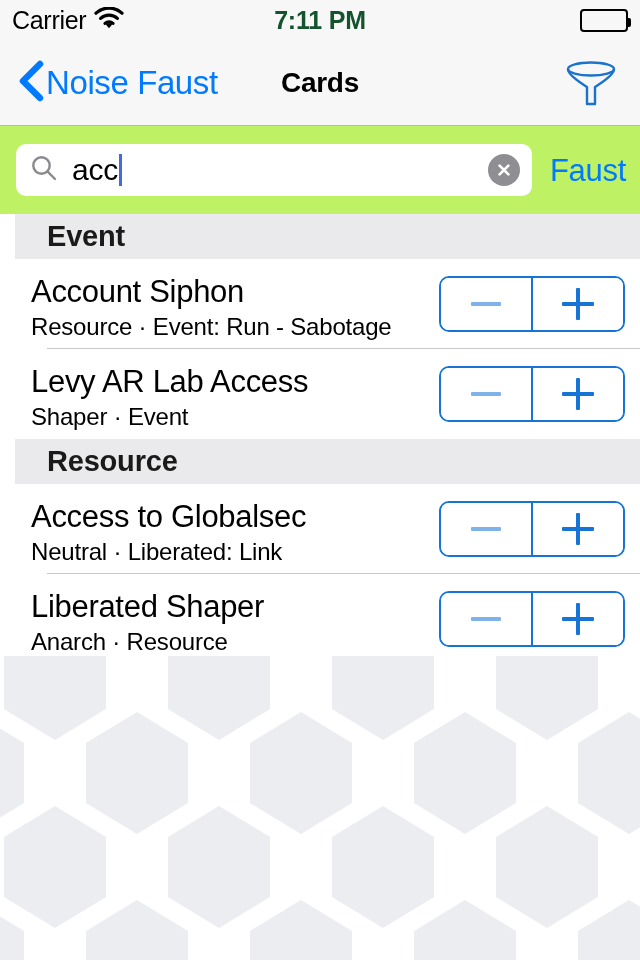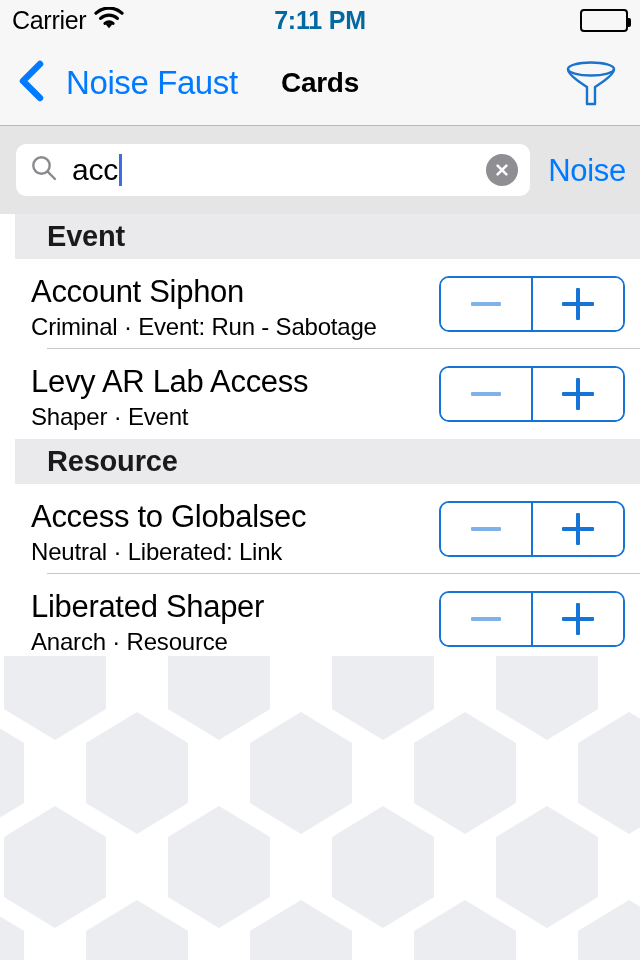--- a/index.html
+++ b/index.html
@@ -47,21 +47,21 @@
     color: #000;
     letter-spacing: -0.3px;
     line-height: 1;
   }
   .wifi-icon { display: block; }
   .status-center {
     flex: 1 1 auto;
     text-align: center;
     font-size: 25px;
     font-weight: bold;
-    color: #0369a1;
+    color: #14532d;
     letter-spacing: -0.2px;
     line-height: 1;
   }
   .status-right {
     flex: 0 0 auto;
     width: 200px;
     display: flex;
     justify-content: flex-end;
     align-items: center;
   }
@@ -99,21 +99,21 @@
     border-bottom: 1px solid #B8B8BC;
     box-sizing: border-box;
     display: flex;
     align-items: center;
   }
   .nav-back {
     display: flex;
     align-items: center;
     margin-left: 16px;
     cursor: pointer;
-    gap: 20px;
+    gap: 0;
   }
   .chevron-left {
     display: block;
     flex: 0 0 auto;
   }
   .nav-back-label {
     font-size: 33px;
     color: #007AFF;
     letter-spacing: -0.4px;
     line-height: 1;
@@ -135,21 +135,21 @@
     top: 20px;
     cursor: pointer;
   }
 
   
   .search-bar {
     position: absolute;
     left: 0; top: 126px;
     width: 640px;
     height: 88px;
-    background: #e5e5e5;
+    background: #bef264;
     box-sizing: border-box;
     display: flex;
     align-items: center;
     padding: 0 14px 0 16px;
   }
   .search-field {
     flex: 1 1 auto;
     height: 52px;
     background: #FFFFFF;
     border-radius: 10px;
@@ -376,31 +376,31 @@
         <span class="search-value">acc</span>
         <span class="text-caret"></span>
       </span>
       <span class="clear-btn">
         <svg width="18" height="18" viewBox="0 0 18 18">
           <line x1="4.6" y1="4.6" x2="13.4" y2="13.4" stroke="#fff" stroke-width="2.6" stroke-linecap="round"></line>
           <line x1="13.4" y1="4.6" x2="4.6" y2="13.4" stroke="#fff" stroke-width="2.6" stroke-linecap="round"></line>
         </svg>
       </span>
     </div>
-    <span class="cancel-btn">Noise</span>
+    <span class="cancel-btn">Faust</span>
   </div>
 
   <div class="list">
 
     <div class="section-header">Event</div>
 
     <div class="row">
       <div class="row-texts">
         <div class="row-title">Account Siphon</div>
-        <div class="row-sub">Criminal · Event: Run - Sabotage</div>
+        <div class="row-sub">Resource · Event: Run - Sabotage</div>
       </div>
       <div class="stepper">
         <div class="stepper-half minus">
           <span class="glyph-minus"></span>
         </div>
         <div class="stepper-half plus">
           <span class="glyph-plus"></span>
         </div>
       </div>
       <div class="row-sep"></div>

